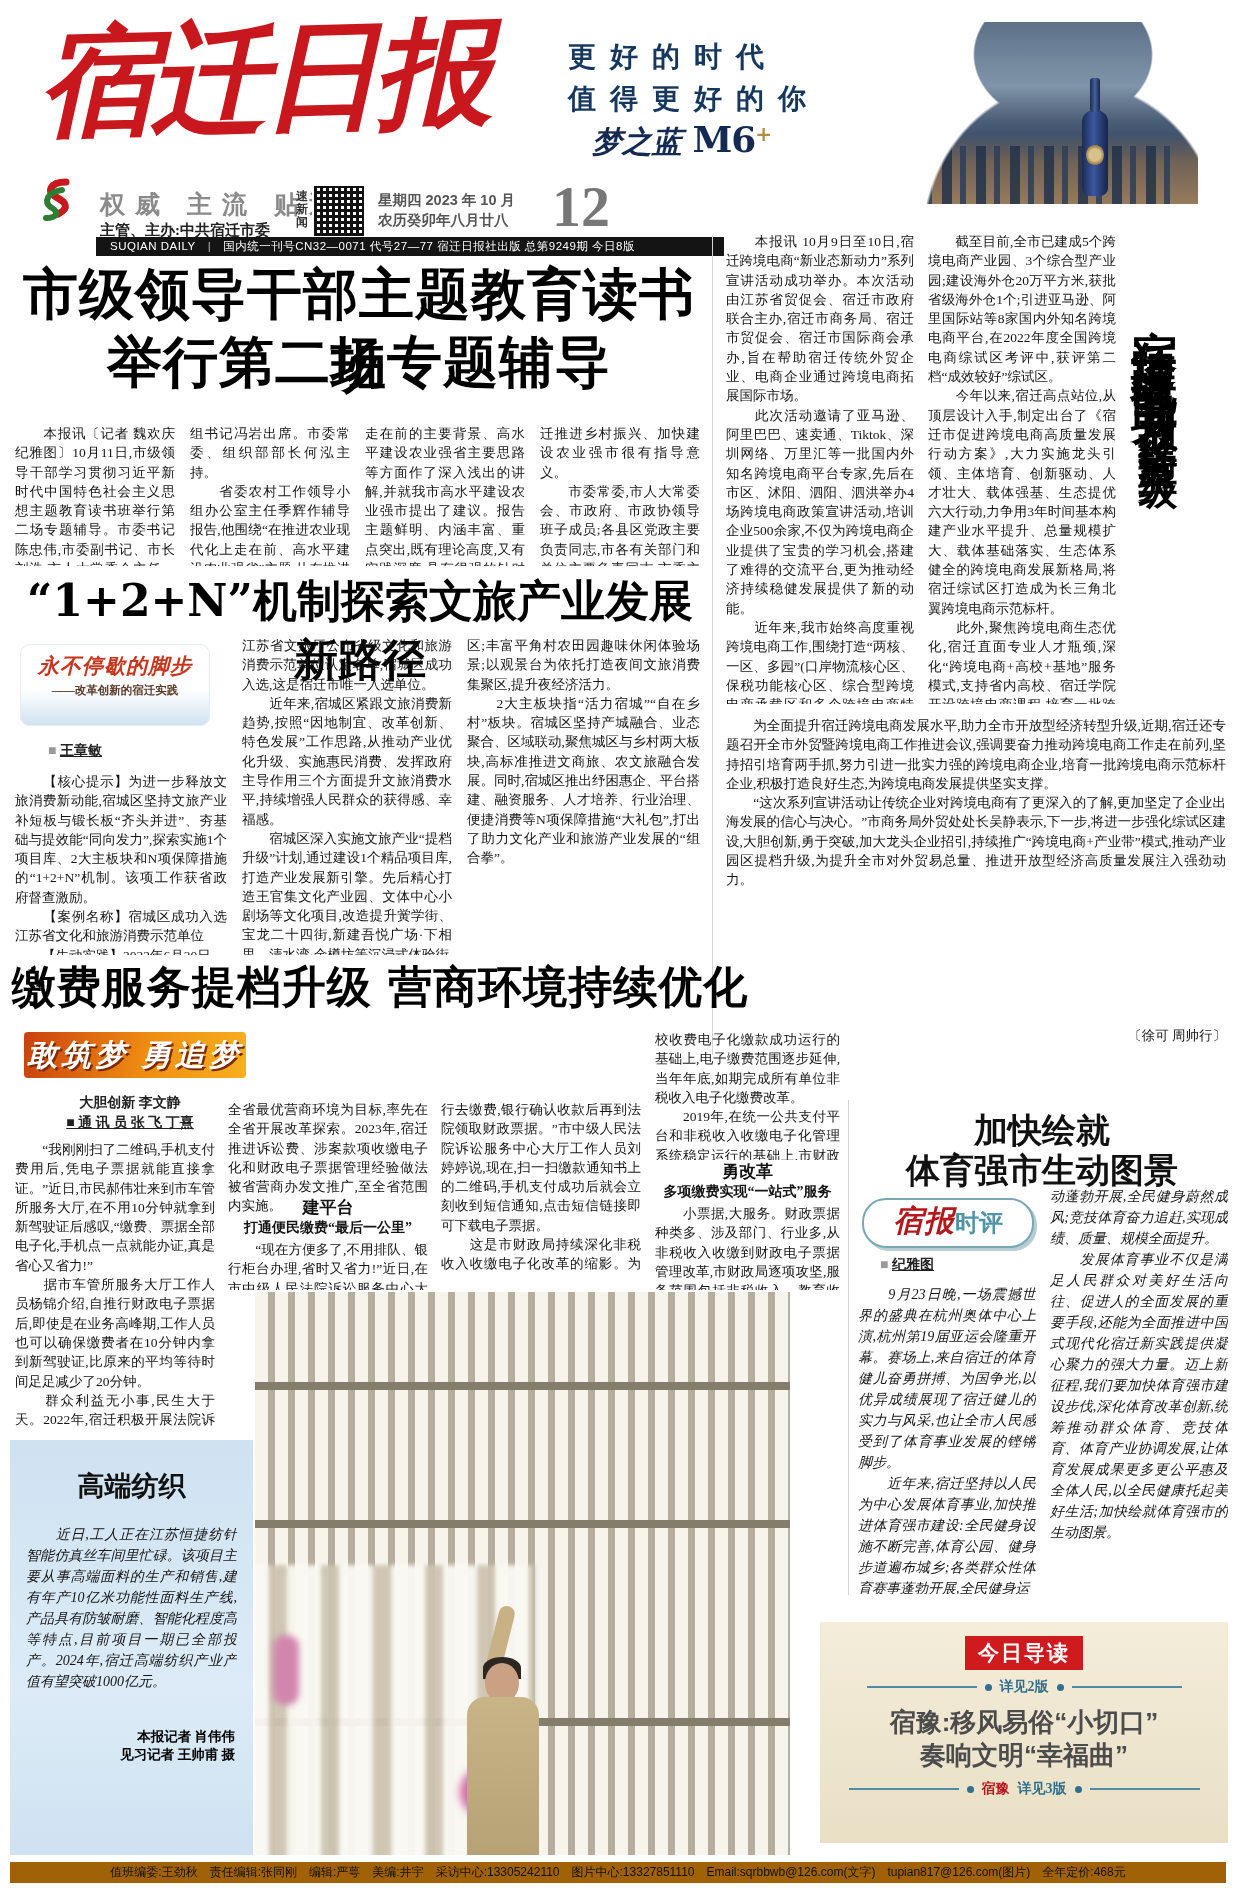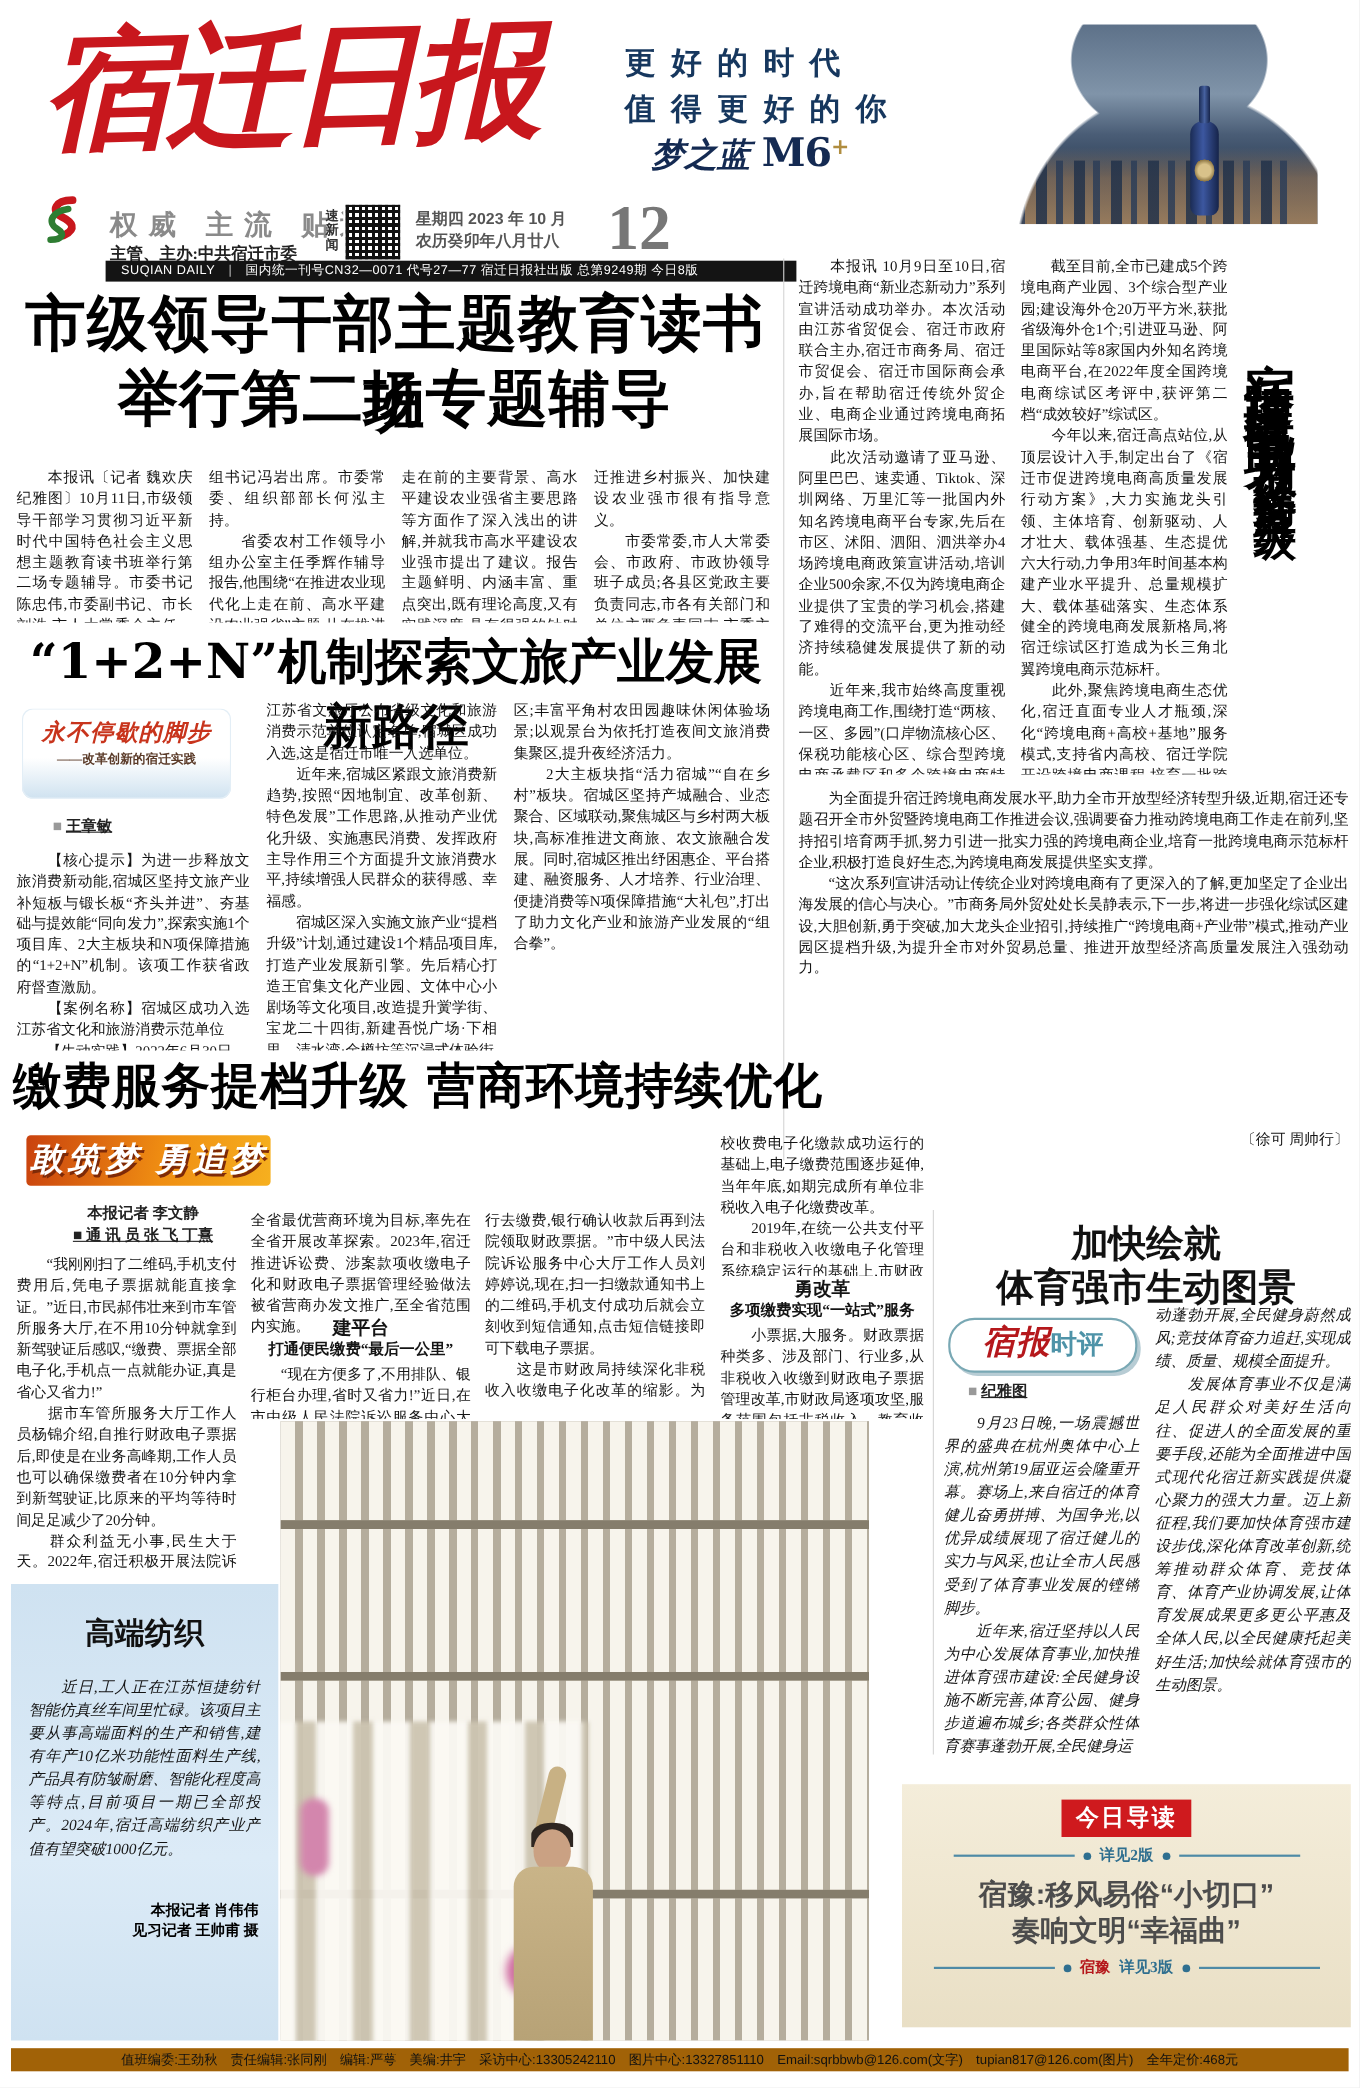--- a/index.html
+++ b/index.html
@@ -224,21 +224,21 @@
 　　近年来,我市始终高度重视跨境电商工作,围绕打造“两核、一区、多园”(口岸物流核心区、保税功能核心区、综合型跨境电商承载区和多个跨境电商特色产业园)的新格局,聚焦主体培育、平台打造、人才培养等方面推动跨境电商“加速跑”。</div>
   <div class="abs col" style="left:928px;top:232px;width:188px;height:472px;">　　截至目前,全市已建成5个跨境电商产业园、3个综合型产业园;建设海外仓20万平方米,获批省级海外仓1个;引进亚马逊、阿里国际站等8家国内外知名跨境电商平台,在2022年度全国跨境电商综试区考评中,获评第二档“成效较好”综试区。
 　　今年以来,宿迁高点站位,从顶层设计入手,制定出台了《宿迁市促进跨境电商高质量发展行动方案》,大力实施龙头引领、主体培育、创新驱动、人才壮大、载体强基、生态提优六大行动,力争用3年时间基本构建产业水平提升、总量规模扩大、载体基础落实、生态体系健全的跨境电商发展新格局,将宿迁综试区打造成为长三角北翼跨境电商示范标杆。
 　　此外,聚焦跨境电商生态优化,宿迁直面专业人才瓶颈,深化“跨境电商+高校+基地”服务模式,支持省内高校、宿迁学院开设跨境电商课程,培育一批跨境电商应用人才和实操人才,开办Tiktok直播培训班、跨境电商进校园活动等50余场,累计培训超3000人次。同时,加大政策扶持力度,出台《关于市区平台经济(电商名城)若干扶持政策》,对采取跨境电商模式出口的企业按规定给予最高300万元的一次性政策扶持等。</div>
   <div class="abs col" style="left:726px;top:716px;width:500px;height:310px;">　　为全面提升宿迁跨境电商发展水平,助力全市开放型经济转型升级,近期,宿迁还专题召开全市外贸暨跨境电商工作推进会议,强调要奋力推动跨境电商工作走在前列,坚持招引培育两手抓,努力引进一批实力强的跨境电商企业,培育一批跨境电商示范标杆企业,积极打造良好生态,为跨境电商发展提供坚实支撑。
 　　“这次系列宣讲活动让传统企业对跨境电商有了更深入的了解,更加坚定了企业出海发展的信心与决心。”市商务局外贸处处长吴静表示,下一步,将进一步强化综试区建设,大胆创新,勇于突破,加大龙头企业招引,持续推广“跨境电商+产业带”模式,推动产业园区提档升级,为提升全市对外贸易总量、推进开放型经济高质量发展注入强劲动力。</div>
   <div class="abs col sig" style="left:1040px;top:1026px;width:186px;height:20px;">〔徐可 周帅行〕</div>
 
   <div class="abs sec-h fee-h">缴费服务提档升级 营商环境持续优化</div>
   <div class="abs banner">敢筑梦 勇追梦</div>
-  <div class="abs byline" style="left:30px;top:1094px;width:200px;text-align:center;">本报记者 李文静</div>
+  <div class="abs byline" style="left:30px;top:1094px;width:200px;text-align:center;">大胆创新 李文静</div>
   <div class="abs byline u" style="left:30px;top:1114px;width:200px;text-align:center;">■ 通 讯 员 张 飞 丁熹</div>
 
   <div class="abs col" style="left:15px;top:1140px;width:200px;height:290px;">　　“我刚刚扫了二维码,手机支付费用后,凭电子票据就能直接拿证。”近日,市民郝伟壮来到市车管所服务大厅,在不用10分钟就拿到新驾驶证后感叹,“缴费、票据全部电子化,手机点一点就能办证,真是省心又省力!”
 　　据市车管所服务大厅工作人员杨锦介绍,自推行财政电子票据后,即使是在业务高峰期,工作人员也可以确保缴费者在10分钟内拿到新驾驶证,比原来的平均等待时间足足减少了20分钟。
 　　群众利益无小事,民生大于天。2022年,宿迁积极开展法院诉讼费、涉案款项收缴电子化和财政电子票据管理改革,以打造</div>
 
   <div class="abs col" style="left:228px;top:1100px;width:200px;height:190px;">全省最优营商环境为目标,率先在全省开展改革探索。2023年,宿迁推进诉讼费、涉案款项收缴电子化和财政电子票据管理经验做法被省营商办发文推广,至全省范围内实施。</div>
   <div class="abs col subhead" style="left:228px;top:1196px;width:200px;font-size:17px;">建平台</div>
   <div class="abs col subhead" style="left:228px;top:1218px;width:200px;font-size:14px;">打通便民缴费“最后一公里”</div>
   <div class="abs col" style="left:228px;top:1240px;width:200px;height:50px;">　　“现在方便多了,不用排队、银行柜台办理,省时又省力!”近日,在市中级人民法院诉讼服务中心大厅,诉讼当事人、某公司负责人李韵(化名)拿着手机对记者说,诉讼费通过信息管理系统统一的缴款二维码,扫码缴费即可办理。

